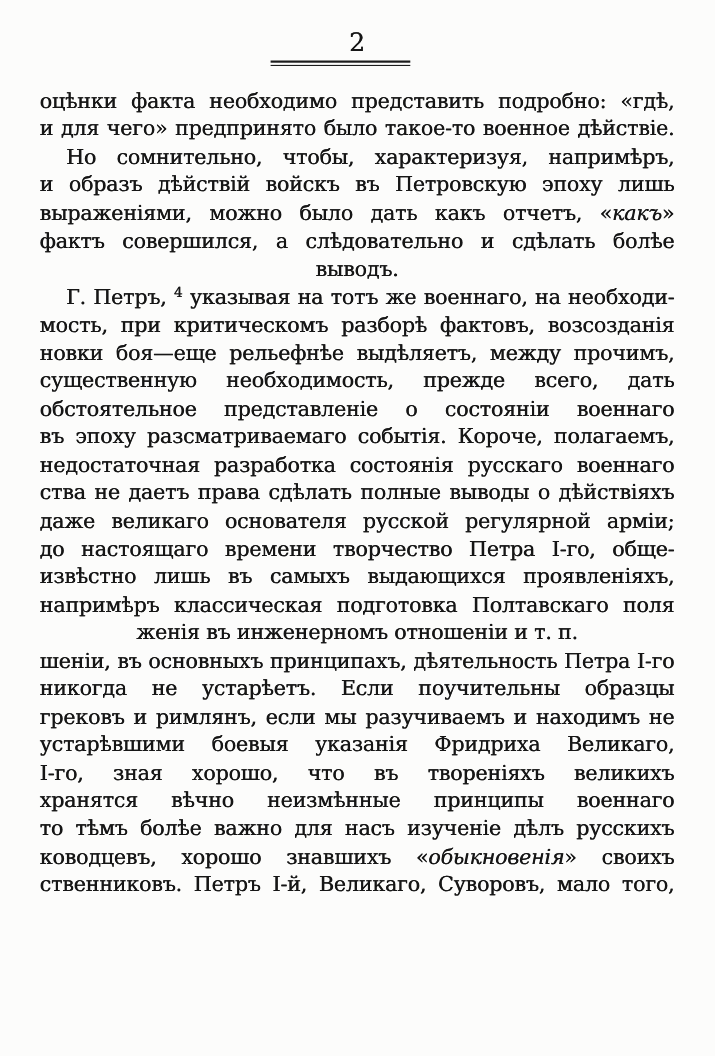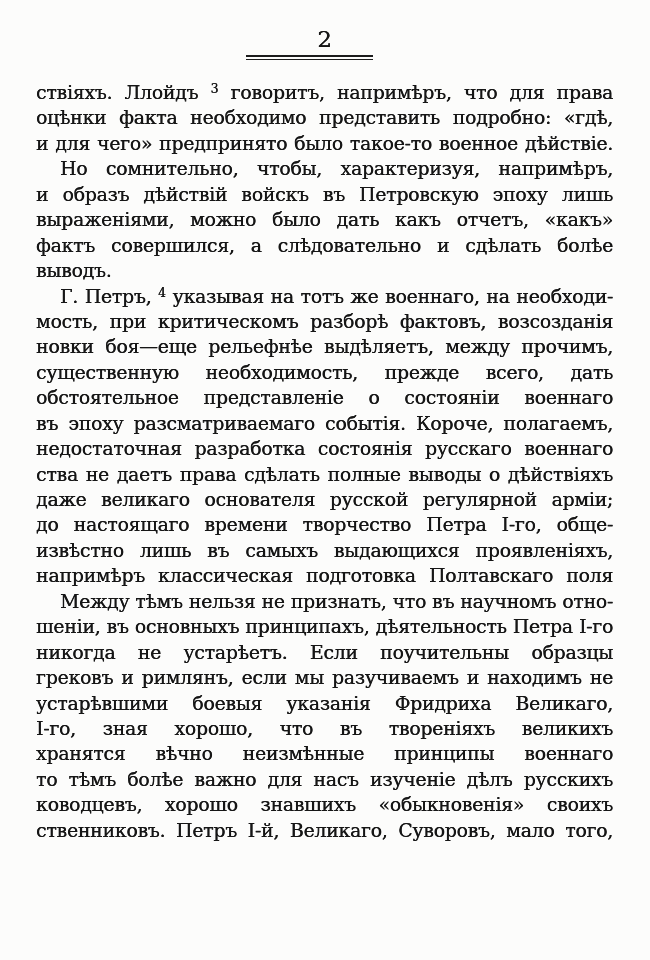--- a/index.html
+++ b/index.html
@@ -55,60 +55,59 @@
   }
   
   .line:not(.end)::after {
     content: "";
     display: inline-block;
     width: 100%;
     height: 0;
     vertical-align: top;
   }
   .line.indent { text-indent: 24px; }
-  .line.end { text-align: left; }
+  .line.end { text-align: center; }
   .seg { display: inline; }
-  .seg.italic { }
+  .seg.italic { font-style: italic; }
   .seg.sup {
     font-size: 12.5px;
     position: relative;
     top: -6px;
     letter-spacing: 0;
   }
 </style>
 </head>
 <body>
 
 <div class="page">
   <div class="page-header">
     <div class="page-number">2</div>
     <div class="header-rule"></div>
   </div>
   <div class="text-block">
-      <div class="line"><span class="seg">ствіяхъ. Ллойдъ </span><span class="seg sup">3</span><span class="seg"> говоритъ, напримѣръ, что для права</span></div>
       <div class="line"><span class="seg">оцѣнки факта необходимо представить подробно: «гдѣ, </span></div>
       <div class="line"><span class="seg">и для чего» предпринято было такое-то военное дѣйствіе.</span></div>
       <div class="line indent"><span class="seg">Но сомнительно, чтобы, характеризуя, напримѣръ, строй</span></div>
       <div class="line"><span class="seg">и образъ дѣйствій войскъ въ Петровскую эпоху лишь общими</span></div>
       <div class="line"><span class="seg">выраженіями, можно было дать какъ отчетъ, «</span><span class="seg italic">какъ</span><span class="seg">» именно</span></div>
       <div class="line"><span class="seg">фактъ совершился, а слѣдовательно и сдѣлать болѣе точный</span></div>
       <div class="line end"><span class="seg">выводъ.</span></div>
       <div class="line indent"><span class="seg">Г. Петръ, </span><span class="seg sup">4</span><span class="seg"> указывая на тотъ же военнаго, на необходи-</span></div>
       <div class="line"><span class="seg">мость, при критическомъ разборѣ фактовъ, возсозданія обста-</span></div>
       <div class="line"><span class="seg">новки боя—еще рельефнѣе выдѣляетъ, между прочимъ,</span></div>
       <div class="line"><span class="seg">существенную необходимость, прежде всего, дать возможно</span></div>
       <div class="line"><span class="seg">обстоятельное представленіе о состояніи военнаго искусства</span></div>
       <div class="line"><span class="seg">въ эпоху разсматриваемаго событія. Короче, полагаемъ, что</span></div>
       <div class="line"><span class="seg">недостаточная разработка состоянія русскаго военнаго искус-</span></div>
       <div class="line"><span class="seg">ства не даетъ права сдѣлать полные выводы о дѣйствіяхъ</span></div>
       <div class="line"><span class="seg">даже великаго основателя русской регулярной арміи; чѣмъ,</span></div>
       <div class="line"><span class="seg">до настоящаго времени творчество Петра І-го, обще-</span></div>
       <div class="line"><span class="seg">извѣстно лишь въ самыхъ выдающихся проявленіяхъ, какъ</span></div>
       <div class="line"><span class="seg">напримѣръ классическая подготовка Полтавскаго поля сра-</span></div>
-      <div class="line indent"><span class="seg">Между тѣмъ нельзя не признать, что въ научномъ отно-</span></div>
+      <div class="line end"><span class="seg">женія въ инженерномъ отношеніи и т. п.</span></div>
       <div class="line"><span class="seg">шеніи, въ основныхъ принципахъ, дѣятельность Петра І-го</span></div>
       <div class="line"><span class="seg">никогда не устарѣетъ. Если поучительны образцы древнихъ</span></div>
       <div class="line"><span class="seg">грековъ и римлянъ, если мы разучиваемъ и находимъ не</span></div>
       <div class="line"><span class="seg">устарѣвшими боевыя указанія Фридриха Великаго, Наполеона</span></div>
       <div class="line"><span class="seg">І-го, зная хорошо, что въ твореніяхъ великихъ полководцевъ</span></div>
       <div class="line"><span class="seg">хранятся вѣчно неизмѣнные принципы военнаго искусства,—</span></div>
       <div class="line"><span class="seg">то тѣмъ болѣе важно для насъ изученіе дѣлъ русскихъ пол-</span></div>
       <div class="line"><span class="seg">ководцевъ, хорошо знавшихъ «</span><span class="seg italic">обыкновенія</span><span class="seg">» своихъ соотече-</span></div>
       <div class="line"><span class="seg">ственниковъ. Петръ І-й, Великаго, Суворовъ, мало того,</span></div>
     </div>

